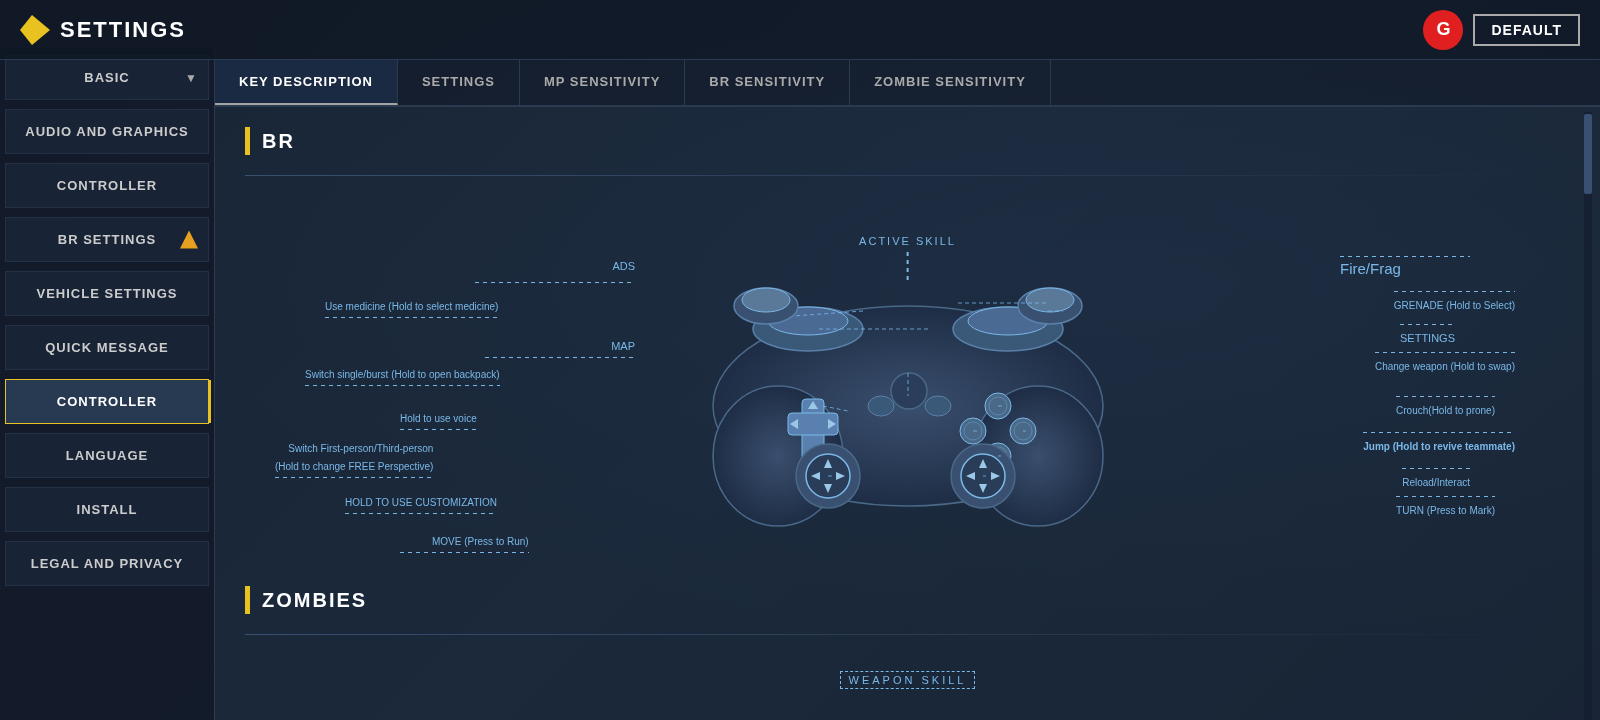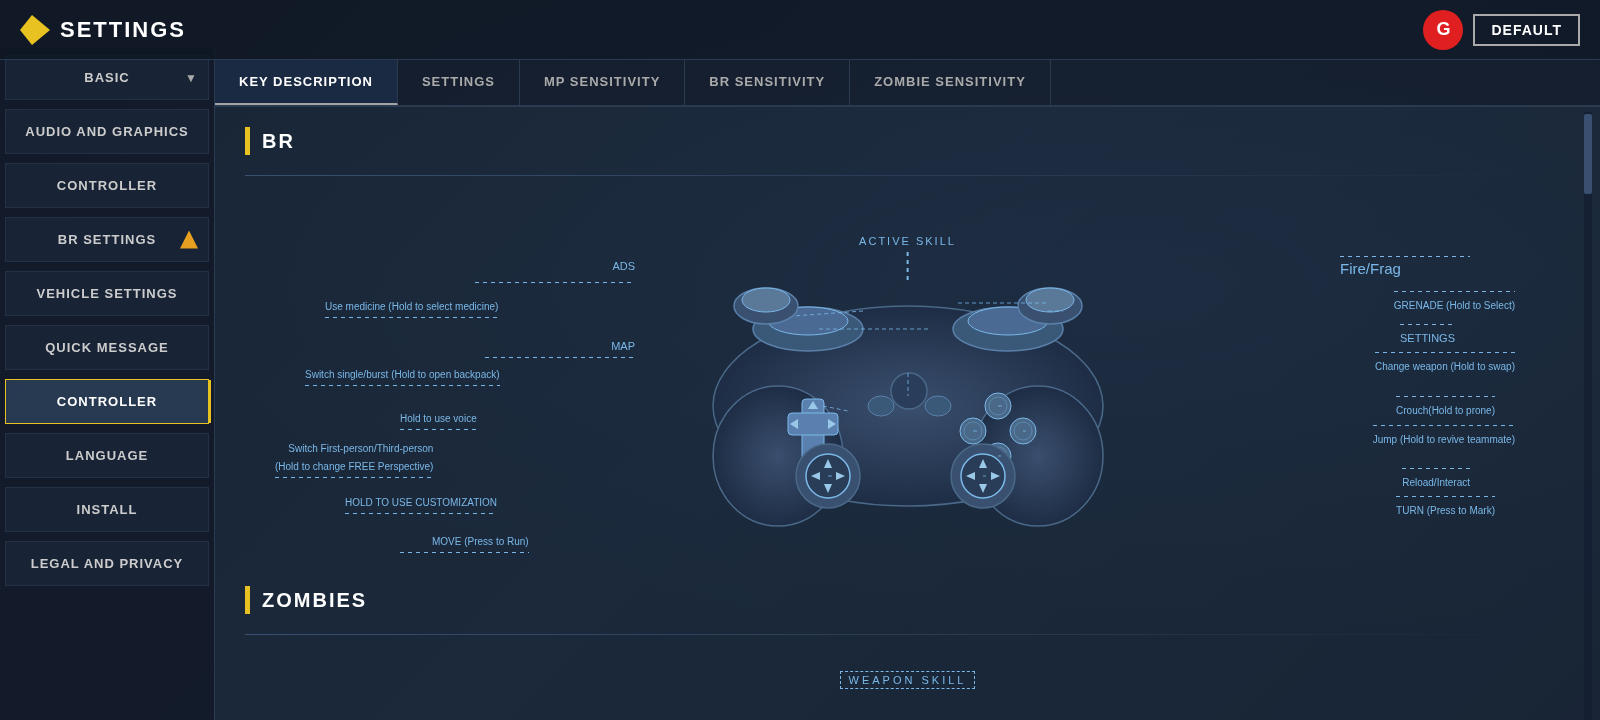--- a/index.html
+++ b/index.html
@@ -393,21 +393,21 @@
         <div style="position:absolute; right:55px; top:156px; text-align:left; max-width:210px;">
           <div style="width:100%; height:1px; background: repeating-linear-gradient(to right, #7ab8e8 0, #7ab8e8 4px, transparent 4px, transparent 8px); margin-bottom:3px;"></div>
           <span style="font-size:10px; color:#7ab8e8;">Change weapon (Hold to swap)</span>
         </div>
 
         <div style="position:absolute; right:75px; top:200px; text-align:left; max-width:210px;">
           <div style="width:100%; height:1px; background: repeating-linear-gradient(to right, #7ab8e8 0, #7ab8e8 4px, transparent 4px, transparent 8px); margin-bottom:3px;"></div>
           <span style="font-size:10px; color:#7ab8e8;">Crouch(Hold to prone)</span>
         </div>
 
-        <div style="position:absolute; right:55px; top:229px; text-align:right; max-width:220px;">
+        <div style="position:absolute; right:55px; top:236px; text-align:right; max-width:220px;font-weight:bold;">
           <div style="width:100%; height:1px; background: repeating-linear-gradient(to right, #7ab8e8 0, #7ab8e8 4px, transparent 4px, transparent 8px); margin-bottom:3px;"></div>
           <span style="font-size:10px; color:#7ab8e8;">Jump (Hold to revive teammate)</span>
         </div>
 
         <div style="position:absolute; right:100px; top:272px; text-align:left; max-width:200px;">
           <div style="width:100%; height:1px; background: repeating-linear-gradient(to right, #7ab8e8 0, #7ab8e8 4px, transparent 4px, transparent 8px); margin-bottom:3px;"></div>
           <span style="font-size:10px; color:#7ab8e8;">Reload/Interact</span>
         </div>
 
         <div style="position:absolute; right:75px; top:300px; text-align:left; max-width:210px;">

